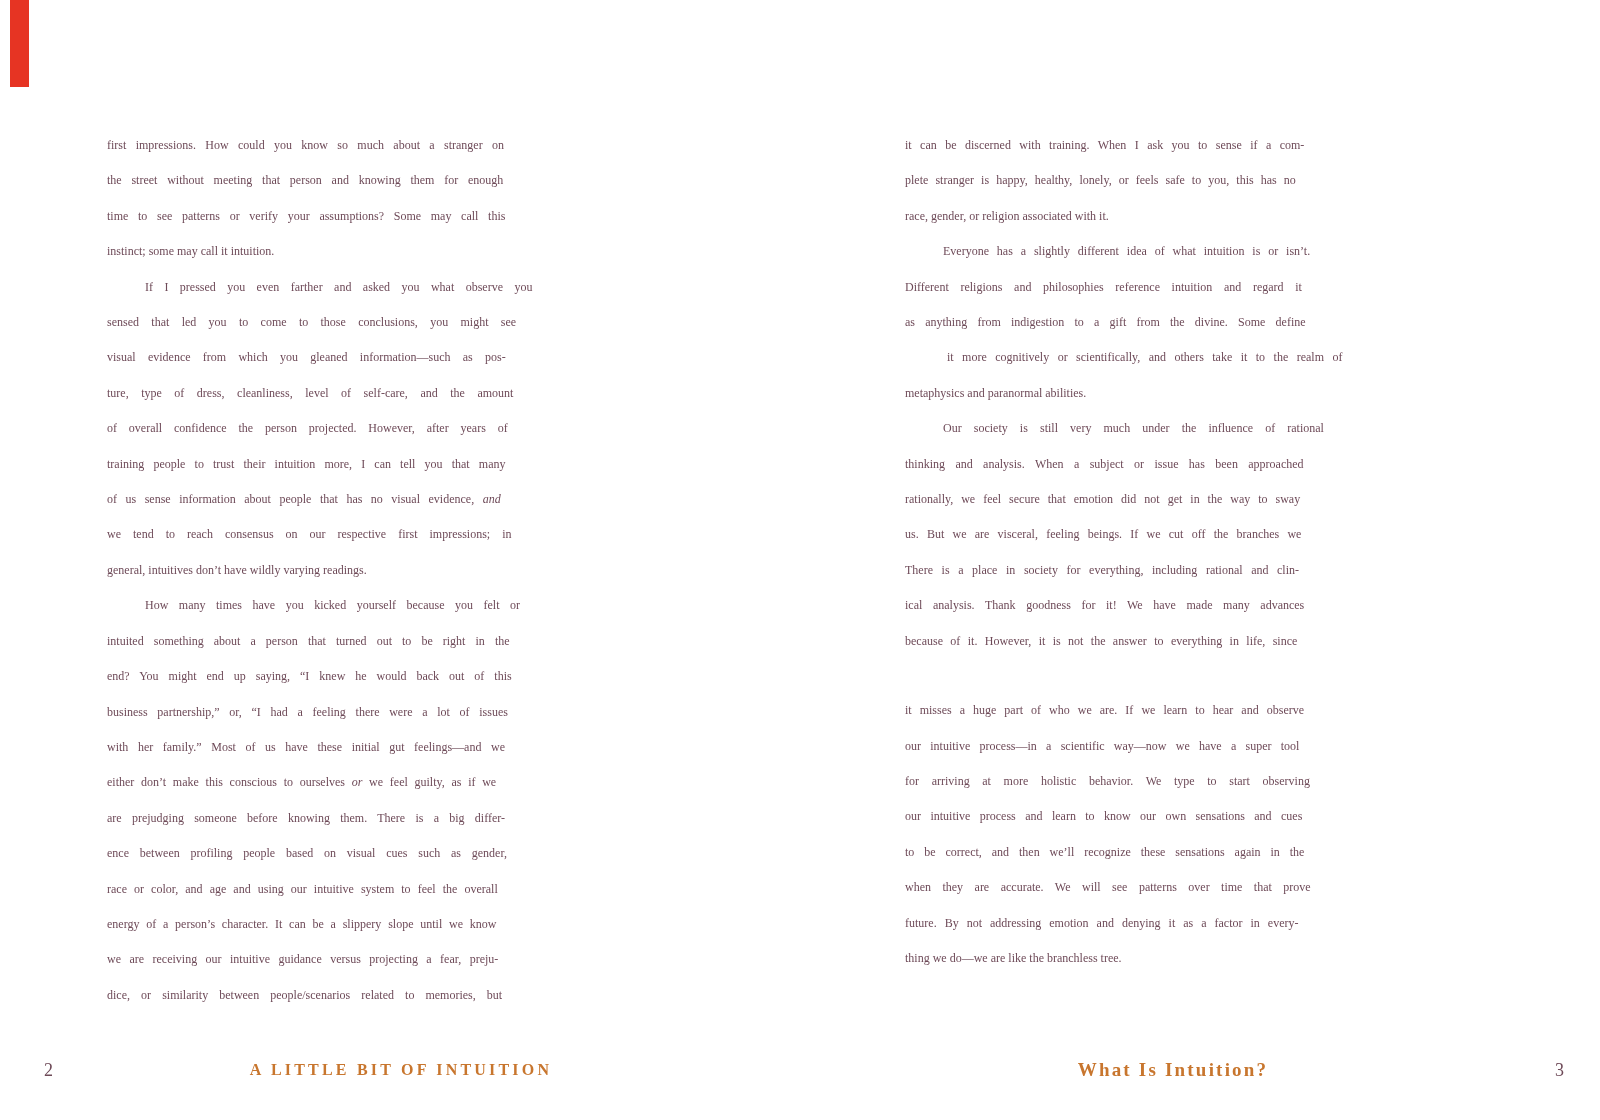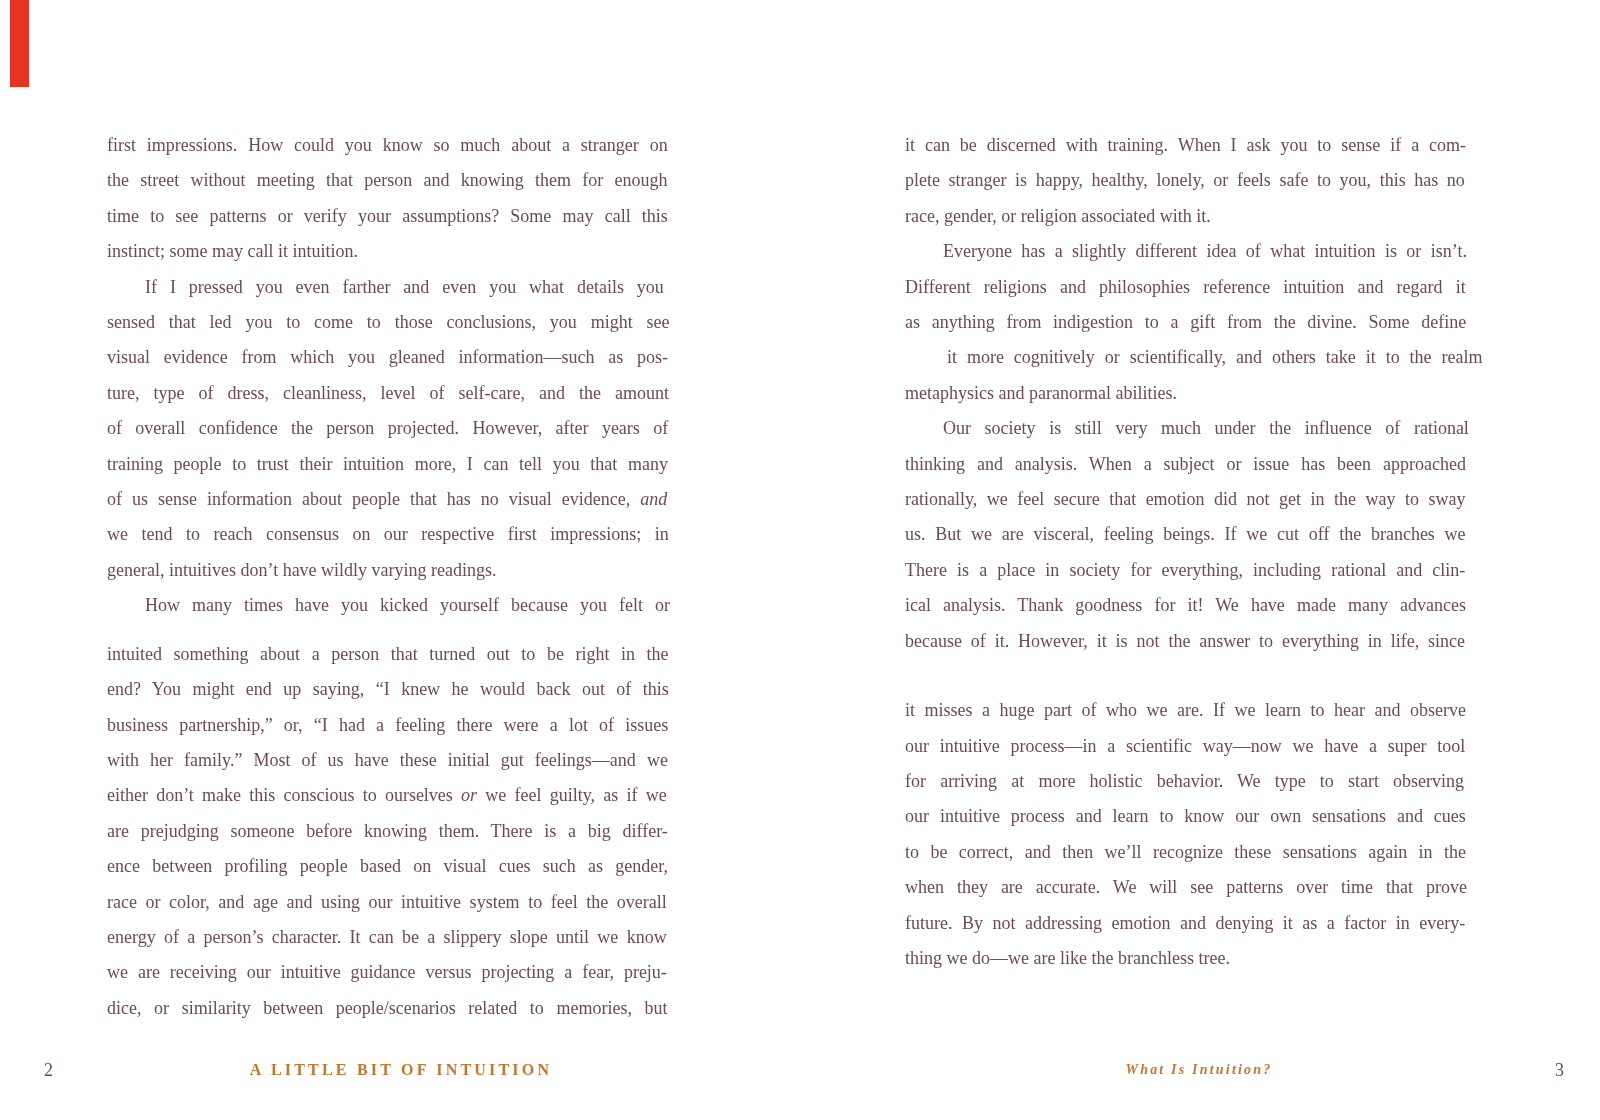--- a/index.html
+++ b/index.html
@@ -16,21 +16,21 @@
     left: 10px;
     top: 0;
     width: 19px;
     height: 87px;
     background: var(--accent, #e63423);
   }
   .column {
     position: absolute;
     top: 128px;
     width: 588px;
-    font-size: 18px;
+    font-size: 12px;
     line-height: 35.42px;
     color: var(--body-text, #6e4a58);
   }
   .column.left  { left: 107px; }
   .column.right { left: 905px; }
   .line {
     white-space: nowrap;
     overflow: hidden;
     height: 35.42px;
   }
@@ -53,48 +53,47 @@
     font-weight: bold;
     line-height: 22px;
     color: var(--title-orange, #c8762e);
   }
   .running-title.left-title {
     left: 107px;
     font-size: 16px;
     letter-spacing: 3.2px;
   }
   .running-title.right-title {
-    left: 905px;
-    font-size: 14px;
-    font-style: italic;
+    left: 879px;
+    font-size: 19px;
     letter-spacing: 2.2px;
   }
 </style>
 </head>
 <body>
 
 <div class="spread">
   <div class="accent-bar"></div>
 
   <section class="column left">
       <div class="line" style="word-spacing: 6.34px;"><span>first impressions. How could you know so much about a stranger on</span></div>
       <div class="line" style="word-spacing: 6.77px;"><span>the street without meeting that person and knowing them for enough</span></div>
       <div class="line" style="word-spacing: 6.68px;"><span>time to see patterns or verify your assumptions? Some may call this</span></div>
       <div class="line short"><span>instinct; some may call it intuition.</span></div>
-      <div class="line indent" style="word-spacing: 8.41px;"><span>If I pressed you even farther and even you what details you</span></div>
+      <div class="line indent" style="word-spacing: 8.41px;"><span>If I pressed you even farther and asked you what observe you</span></div>
       <div class="line" style="word-spacing: 9.32px;"><span>sensed that led you to come to those conclusions, you might see</span></div>
       <div class="line" style="word-spacing: 9.26px;"><span>visual evidence from which you gleaned information—such as pos-</span></div>
       <div class="line" style="word-spacing: 9.52px;"><span>ture, type of dress, cleanliness, level of self-care, and the amount</span></div>
       <div class="line" style="word-spacing: 8.85px;"><span>of overall confidence the person projected. However, after years of</span></div>
       <div class="line" style="word-spacing: 6.13px;"><span>training people to trust their intuition more, I can tell you that many</span></div>
       <div class="line" style="word-spacing: 5.49px;"><span>of us sense information about people that has no visual evidence, <i>and</i></span></div>
       <div class="line" style="word-spacing: 8.99px;"><span>we tend to reach consensus on our respective first impressions; in</span></div>
       <div class="line short"><span>general, intuitives don’t have wildly varying readings.</span></div>
       <div class="line indent" style="word-spacing: 7.51px;"><span>How many times have you kicked yourself because you felt or</span></div>
-      <div class="line" style="word-spacing: 7.05px; margin-top: 13px;"><span>intuited something about a person that turned out to be right in the</span></div>
+      <div class="line" style="word-spacing: 7.05px;"><span>intuited something about a person that turned out to be right in the</span></div>
       <div class="line" style="word-spacing: 6.95px;"><span>end? You might end up saying, “I knew he would back out of this</span></div>
       <div class="line" style="word-spacing: 6.68px;"><span>business partnership,” or, “I had a feeling there were a lot of issues</span></div>
       <div class="line" style="word-spacing: 6.56px;"><span>with her family.” Most of us have these initial gut feelings—and we</span></div>
       <div class="line" style="word-spacing: 3.71px;"><span>either don’t make this conscious to ourselves <i>or</i> we feel guilty, as if we</span></div>
       <div class="line" style="word-spacing: 7.25px;"><span>are prejudging someone before knowing them. There is a big differ-</span></div>
       <div class="line" style="word-spacing: 7.75px;"><span>ence between profiling people based on visual cues such as gender,</span></div>
       <div class="line" style="word-spacing: 4.05px;"><span>race or color, and age and using our intuitive system to feel the overall</span></div>
       <div class="line" style="word-spacing: 3.78px;"><span>energy of a person’s character. It can be a slippery slope until we know</span></div>
       <div class="line" style="word-spacing: 5.43px;"><span>we are receiving our intuitive guidance versus projecting a fear, preju-</span></div>
       <div class="line" style="word-spacing: 8.08px;"><span>dice, or similarity between people/scenarios related to memories, but</span></div>

